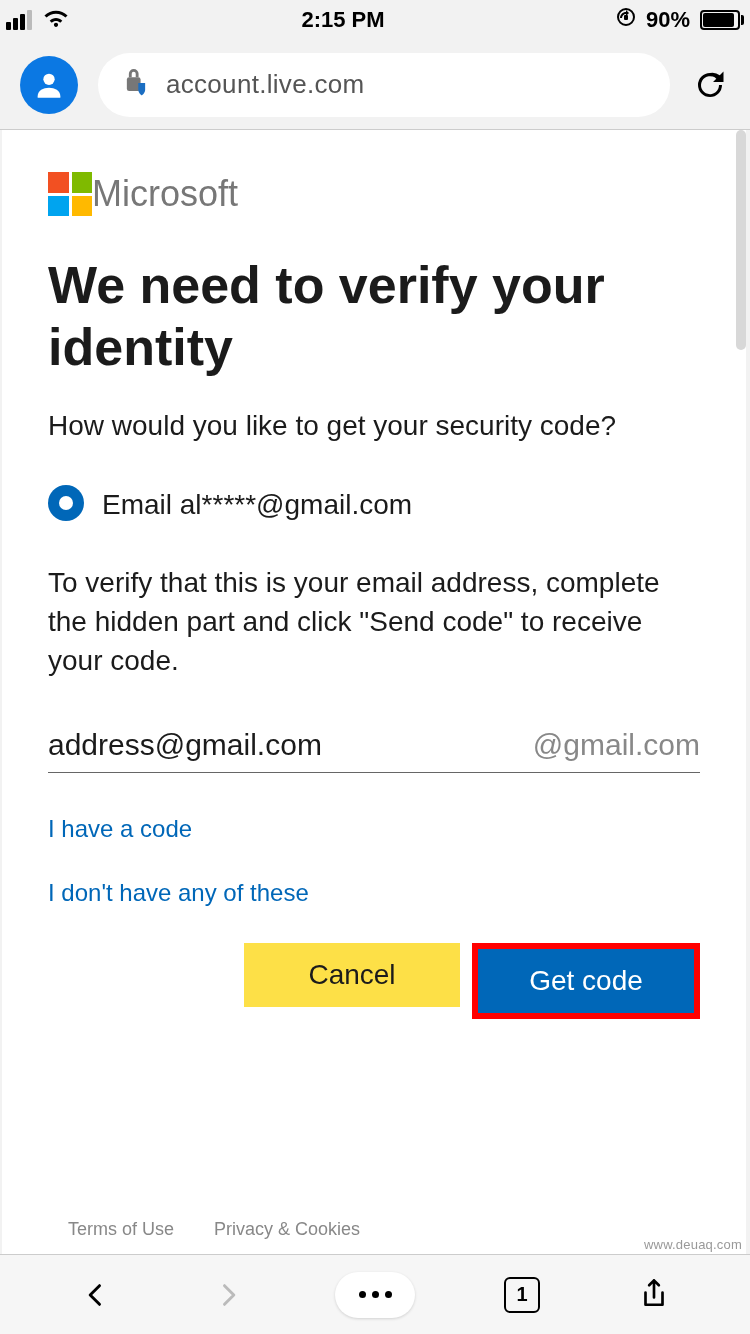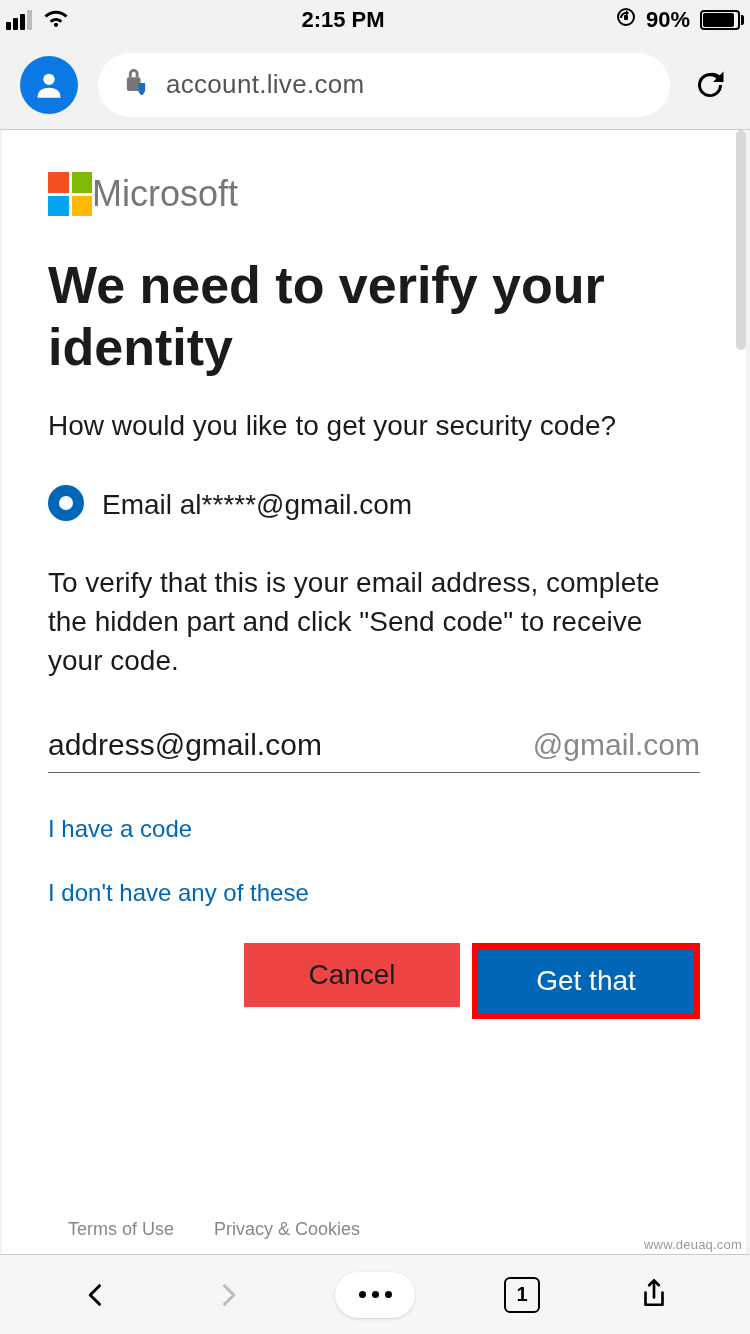--- a/index.html
+++ b/index.html
@@ -83,21 +83,21 @@
 .instruction-text { font-size:28px; color:#1b1b1b; line-height:1.4; margin-bottom:40px;}
 
 .email-input-row { position:relative; margin-bottom:42px; border-bottom:1.5px solid #666; padding:8px 0 10px 0; display:flex; align-items:baseline;}
 .email-input-value { font-size:30px; color:#1b1b1b; flex:1;}
 .email-suffix { font-size:30px; color:#888;}
 
 .text-link { display:block; font-size:24px; color:#0067b8; margin-bottom:36px; text-decoration:none;}
 
 .button-row { display:flex; justify-content:flex-end; gap:0; margin-top:20px;}
 .btn { height:64px; display:flex; align-items:center; justify-content:center; font-size:28px; border:none; cursor:pointer;}
-.btn-cancel { width:216px; background:#ef4444; color:#1b1b1b; margin-right:12px;}
+.btn-cancel { width:216px; background:#fde047; color:#1b1b1b; margin-right:12px;}
 .btn-primary { width:216px; background:#0067b8; color:#fff;}
 .highlight-wrap { border:6px solid #ff0000; padding:0;}
 
 .footer-links { display:flex; gap:40px; margin-top:200px; padding-left:20px;}
 .footer-links a { font-size:18px; color:#888; text-decoration:none;}
 
 .watermark { position:absolute; bottom:82px; right:8px; font-size:13px; color:#999; letter-spacing:0.2px;}
 
 
 .bottom-toolbar {
@@ -198,21 +198,21 @@
       <span class="email-input-value">address@gmail.com</span>
       <span class="email-suffix">@gmail.com</span>
     </div>
 
     <a href="#" class="text-link">I have a code</a>
     <a href="#" class="text-link">I don't have any of these</a>
 
     <div class="button-row">
       <button class="btn btn-cancel">Cancel</button>
       <div class="highlight-wrap">
-        <button class="btn btn-primary">Get that</button>
+        <button class="btn btn-primary">Get code</button>
       </div>
     </div>
 
     <div class="footer-links">
       <a href="#">Terms of Use</a>
       <a href="#">Privacy &amp; Cookies</a>
     </div>
   </div>
 </div>
 

